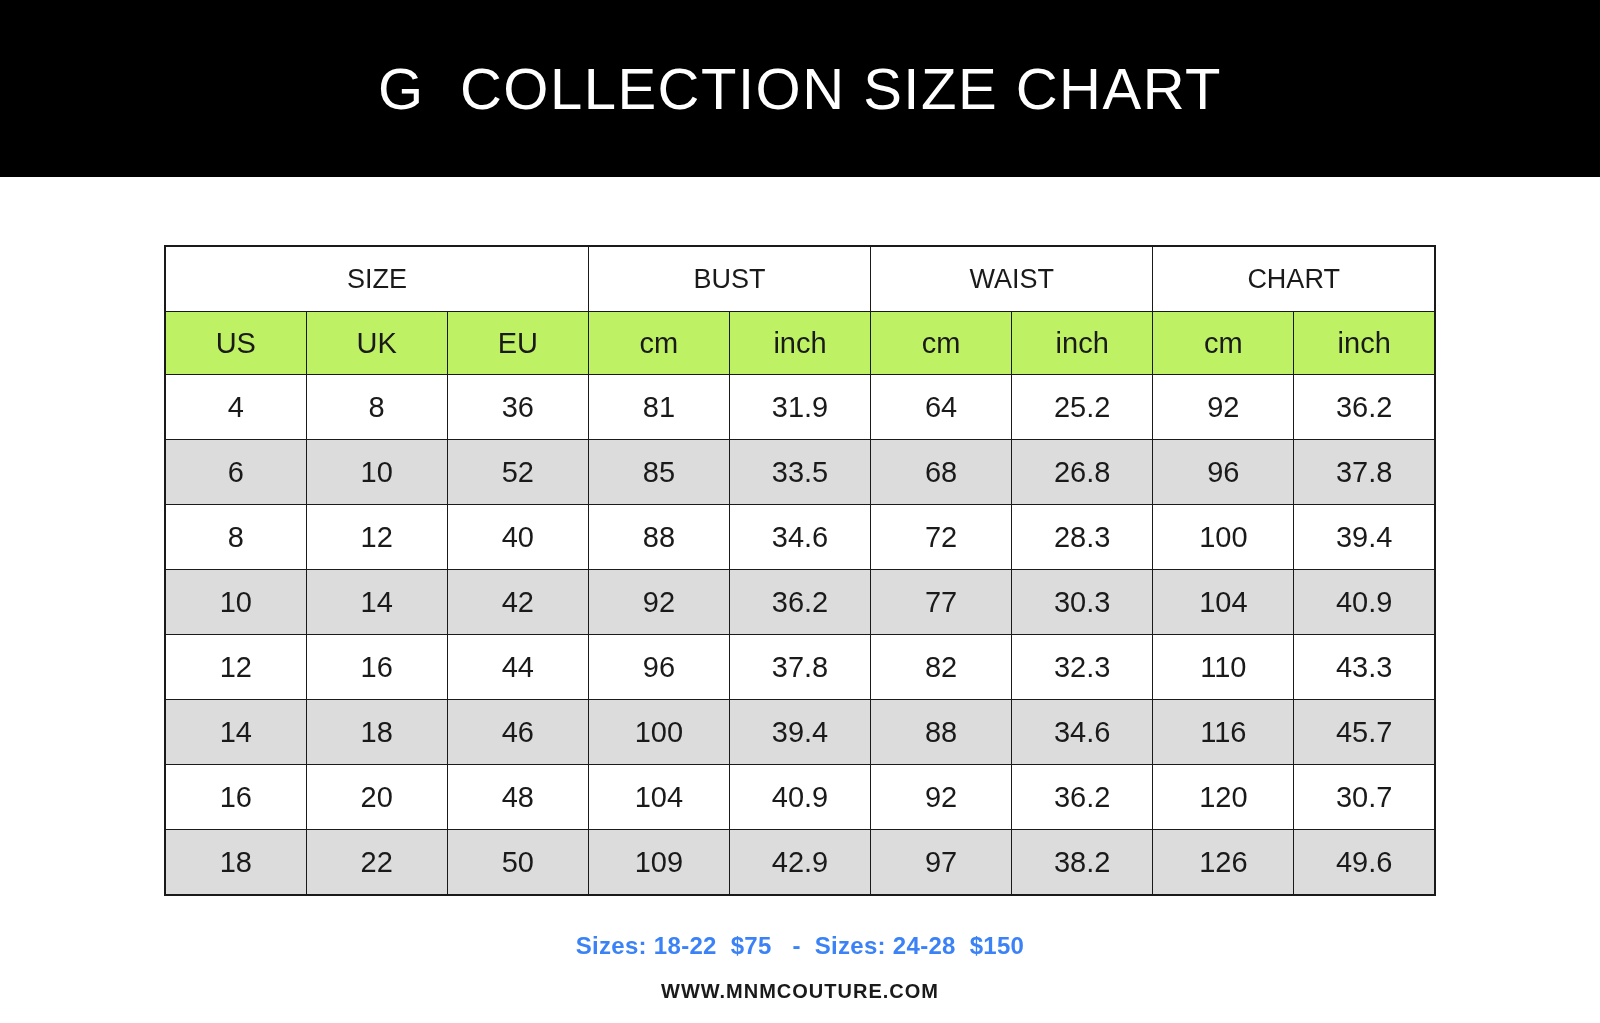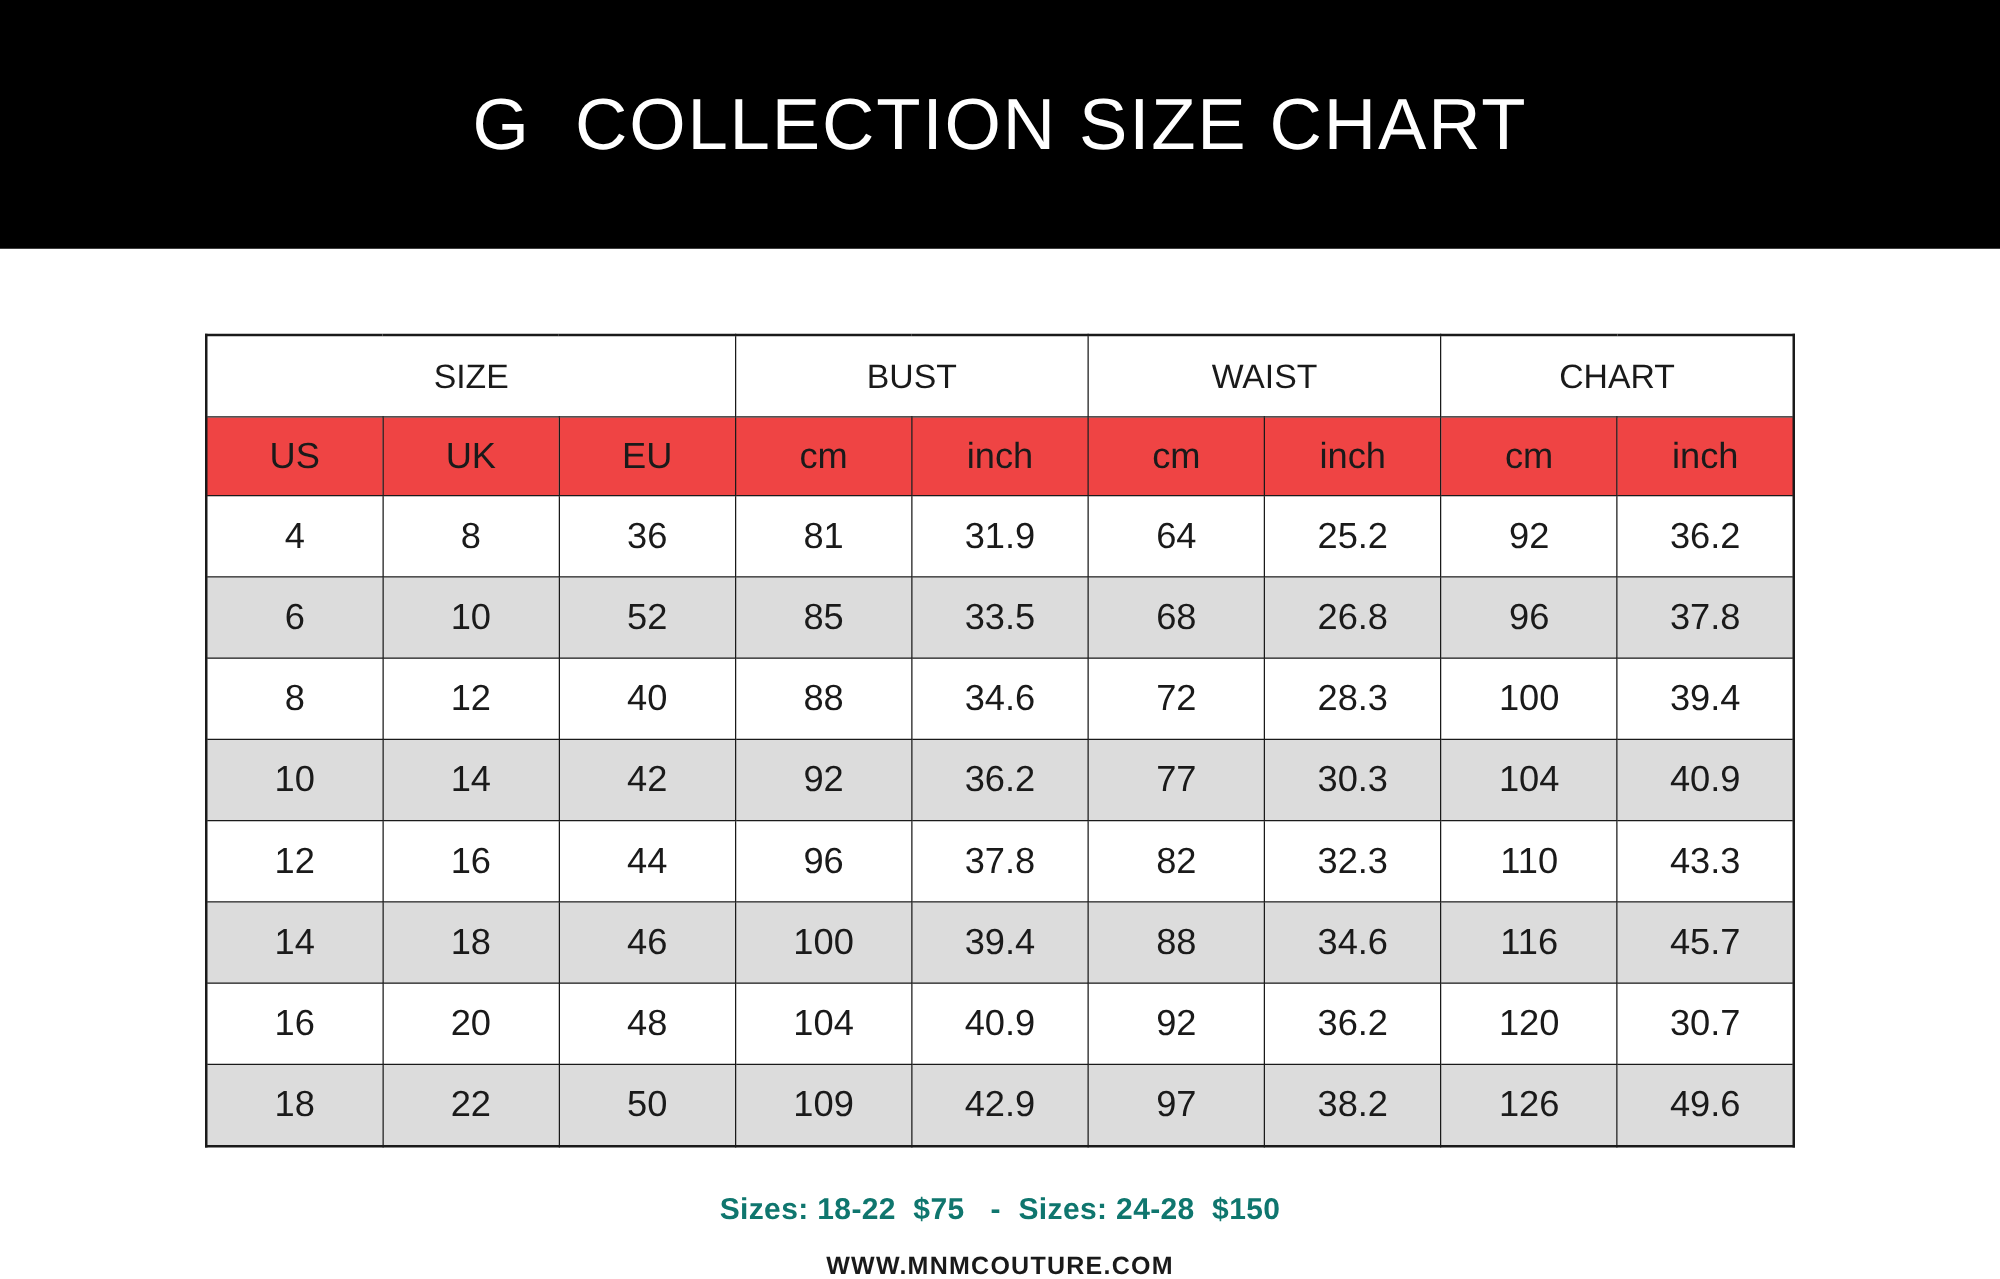--- a/index.html
+++ b/index.html
@@ -15,21 +15,21 @@
     overflow: hidden;
   }
   .page {
     position: relative;
     width: 1600px;
     height: 1023px;
     background: #ffffff;
   }
   .header-band {
     width: 100%;
-    height: 199px;
+    height: 177px;
     background: #000000;
     display: flex;
     align-items: center;
     justify-content: center;
   }
   .header-title {
     color: #ffffff;
     font-size: 58px;
     font-weight: 400;
     letter-spacing: 1.5px;
@@ -56,38 +56,38 @@
     padding: 0;
     height: 64px;
     vertical-align: middle;
   }
   tr.group-head td {
     background: #ffffff;
     font-size: 27px;
     height: 64px;
   }
   tr.unit-head td {
-    background: #ef4444;
+    background: #bef264;
     font-size: 29px;
     height: 62px;
   }
   tr.row-odd td {
     background: #ffffff;
   }
   tr.row-even td {
     background: #dcdcdc;
   }
   .footer {
     margin-top: 36px;
     text-align: center;
   }
   .footer .price-line {
     font-size: 24px;
     font-weight: bold;
-    color: #0f766e;
+    color: #3b82f6;
     letter-spacing: 0.3px;
     white-space: pre;
   }
   .footer .site-line {
     margin-top: 20px;
     font-size: 20px;
     font-weight: 700;
     letter-spacing: 1px;
     color: #1a1a1a;
   }

